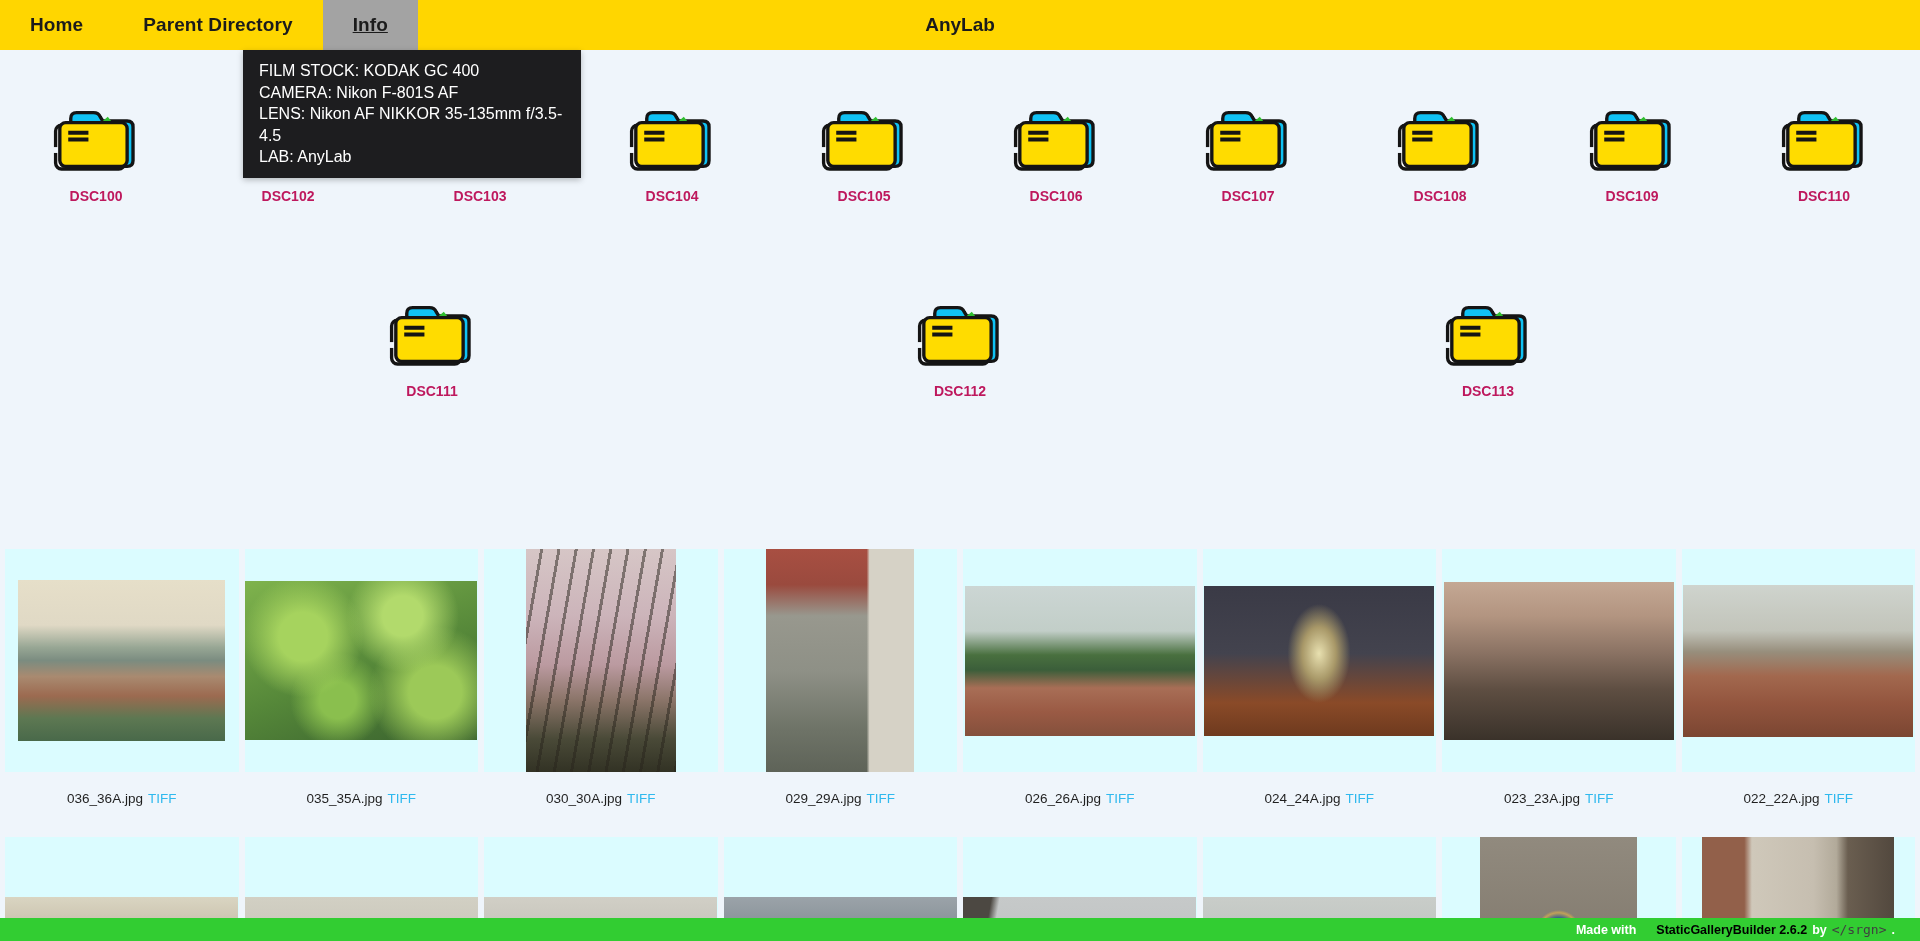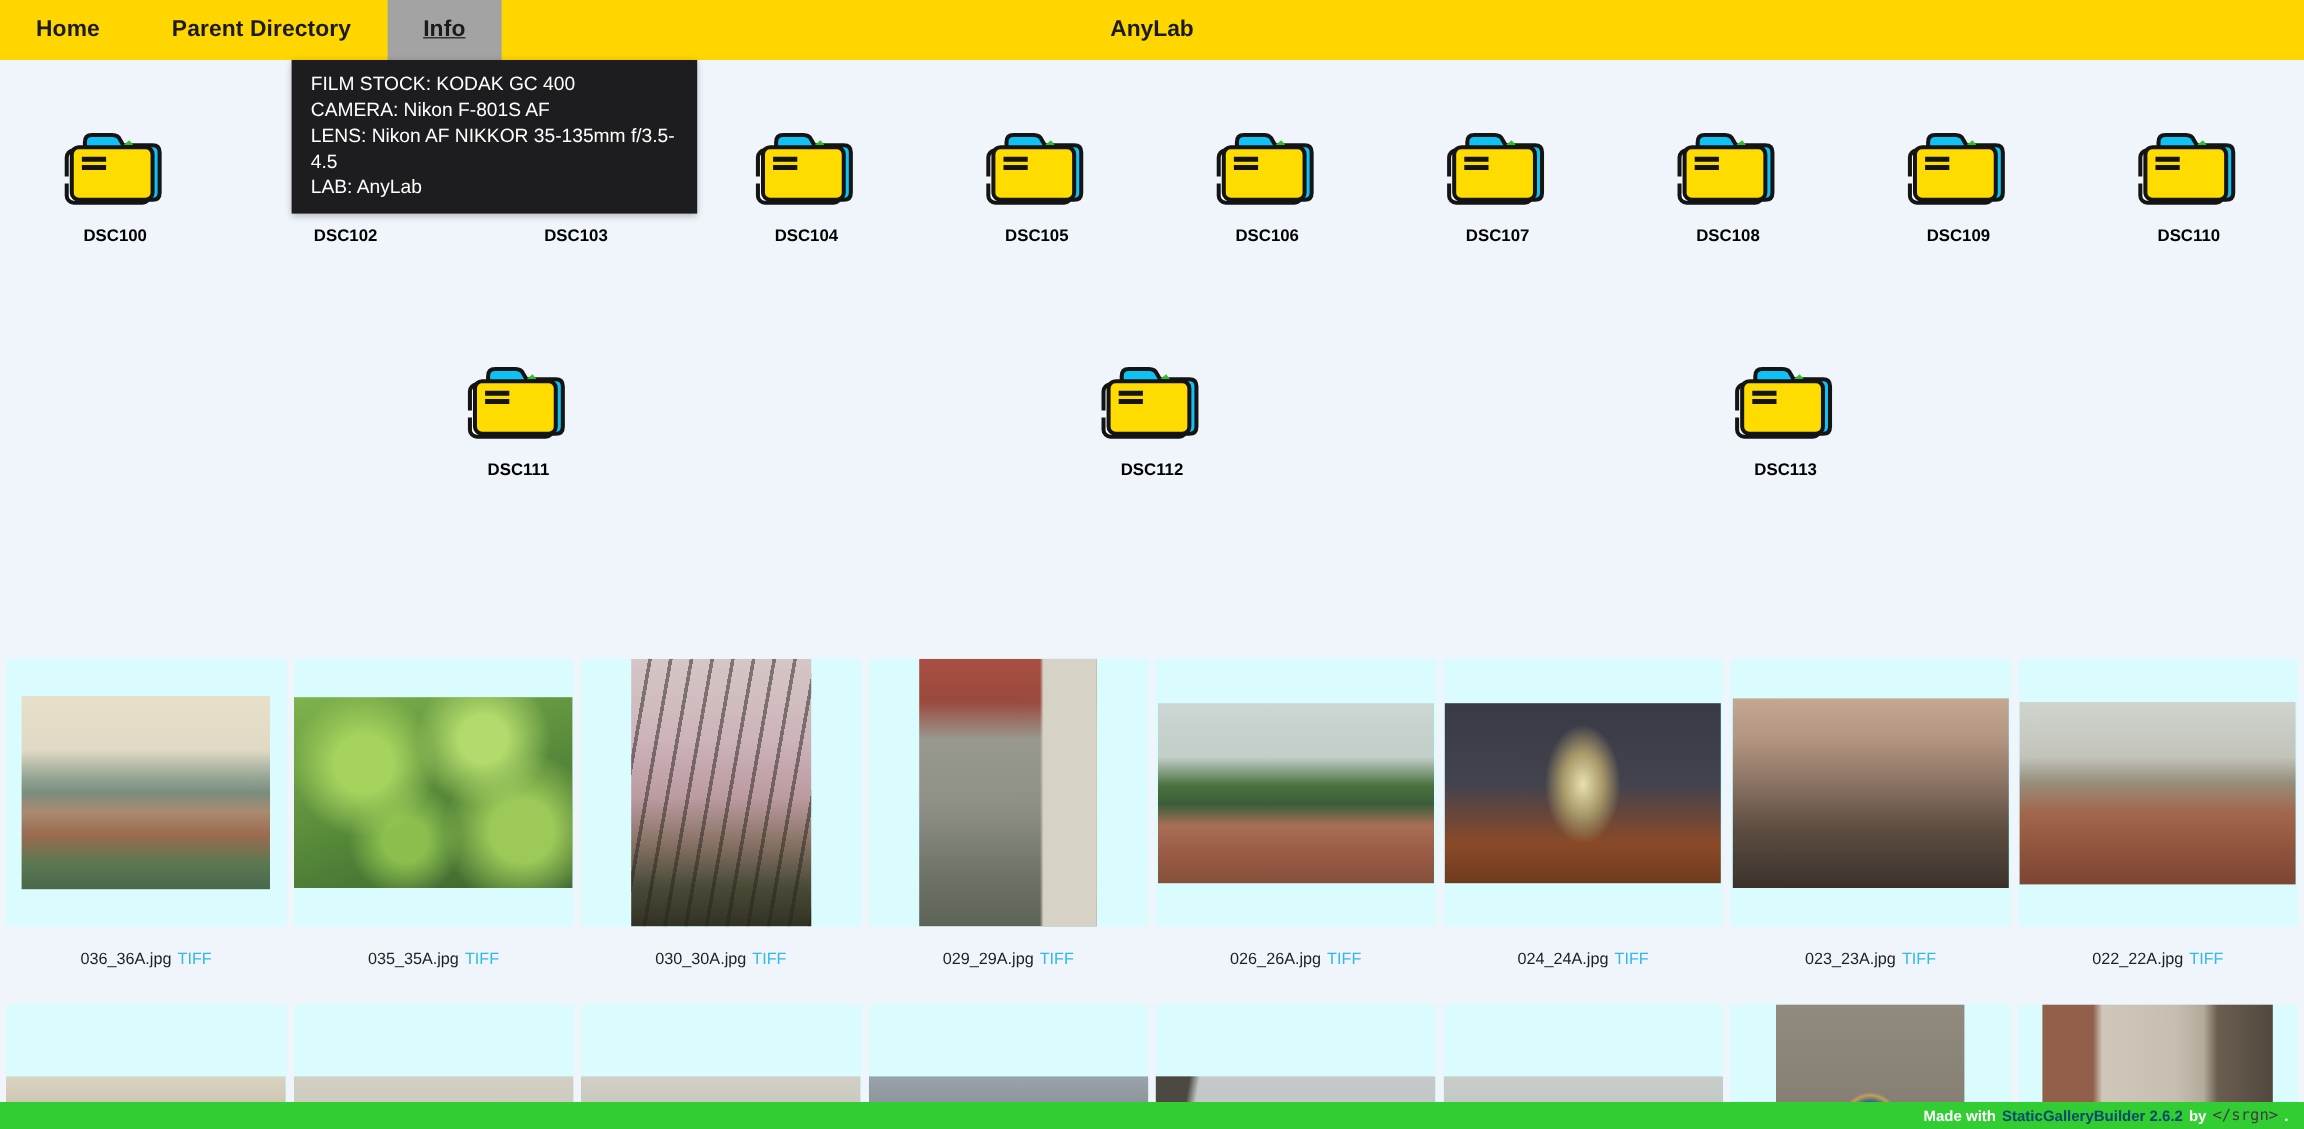--- a/index.html
+++ b/index.html
@@ -18,39 +18,39 @@
   
   .tooltip { position:absolute; left:243px; top:50px; width:338px; min-height:107px;
     background:#1d1d1f; color:#ffffff; padding:10px 16px; z-index:40;
     font-size:16px; line-height:21.5px; box-shadow:0 2px 6px rgba(0,0,0,.25); }
 
   
   .folders { margin-top:55px; display:flex; flex-wrap:wrap; justify-content:space-evenly; }
   .folder-item { width:192px; display:flex; flex-direction:column; align-items:center;
     margin-bottom:96px; cursor:pointer; }
   .folder-item svg { display:block; }
-  .folder-label { margin-top:14px; font-size:14px; font-weight:bold; color:#000000; }
+  .folder-label { margin-top:14px; font-size:14px; font-weight:bold; color:#be185d; }
 
   
   .grid { display:grid; grid-template-columns:repeat(8,1fr); column-gap:6px; padding:0 5px; }
   .grid.row1 { margin-top:54px; }
   .grid.row2 { margin-top:31px; }
   .cell { background:#DBFCFF; height:223px; display:flex; align-items:center; justify-content:center;
     overflow:hidden; }
   .row2 .cell { height:196px; align-items:flex-start; }
   .thumb { flex:none; cursor:pointer; }
   .caption { height:34px; display:flex; align-items:flex-end; justify-content:center; gap:5px;
     font-size:13.5px; color:#1f1f1f; }
   .caption .tiff { color:#2FB9EE; text-decoration:none; cursor:pointer; }
 
   
   .footer { position:fixed; left:0; bottom:0; width:1920px; height:23px; background:#32CD32;
-    display:flex; align-items:center; justify-content:flex-end; padding-right:13px; gap:5px;
+    display:flex; align-items:center; justify-content:flex-end; padding-right:25px; gap:5px;
     font-size:12.5px; font-weight:bold; color:#ffffff; z-index:50; }
-  .footer .builder-link { color:#0c4a6e; cursor:pointer; }
+  .footer .builder-link { color:#000000; cursor:pointer;margin-left:15px; }
   .footer .srgn { font-family:"DejaVu Sans Mono", monospace; font-weight:normal; color:#404040;
     font-size:13px; cursor:pointer; }
 </style>
 </head>
 <body>
 
 <div class="nav">
   <div id="nav-items" style="display:flex">
       <div class="nav-link">Home</div>
       <div class="nav-link">Parent Directory</div>

